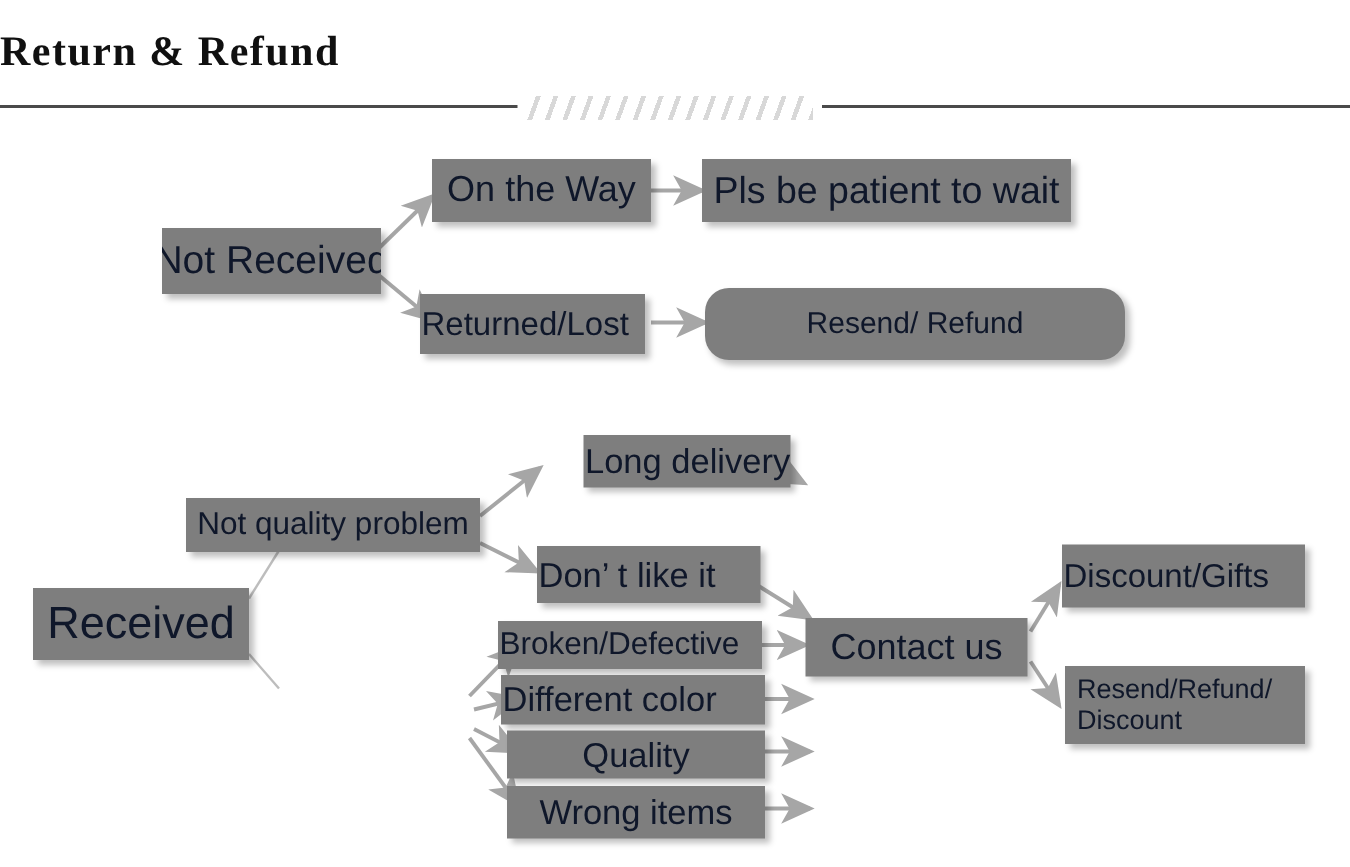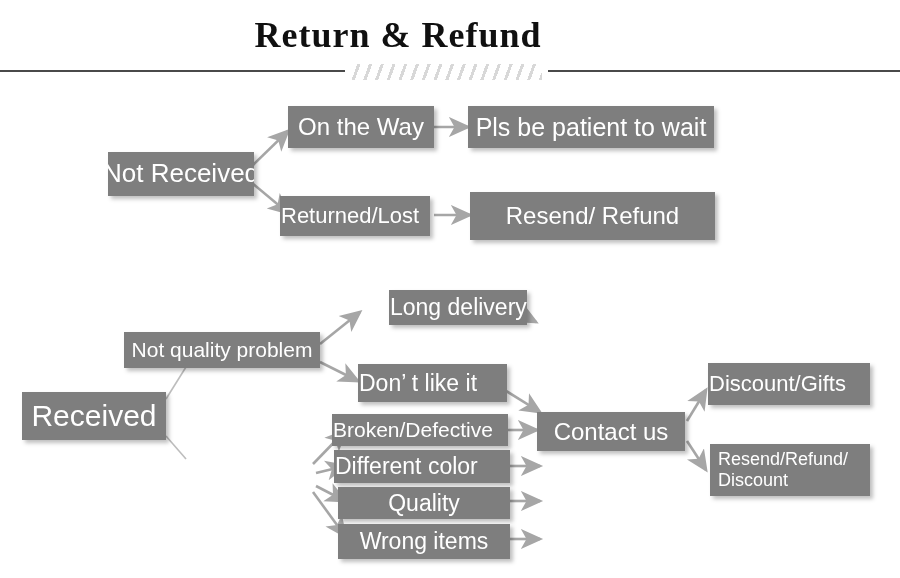--- a/index.html
+++ b/index.html
@@ -8,24 +8,23 @@
     background:#ffffff;
     font-family:"Liberation Sans",sans-serif;
     overflow:hidden;
     position:relative;
   }
   #stage{position:absolute;left:0;top:0;width:900px;height:578px;}
 
   
   .title{
     position:absolute;left:0;top:12px;width:796px;
-    text-align:center;
     font-family:"Liberation Serif",serif;
     font-weight:bold;
-    font-size:36px;
+    font-size:28px;
     letter-spacing:1px;
     color:#101010;
     line-height:46px;
   }
 
   
   .divider{position:absolute;left:0;top:64px;width:900px;height:16px;}
   .divider .bar{
     position:absolute;top:6px;height:2px;background:#4a4a4a;
   }
@@ -37,21 +36,21 @@
       -70deg,
       #d8d8d8 0px, #d8d8d8 3px,
       rgba(255,255,255,0) 3px, rgba(255,255,255,0) 11px
     );
   }
 
   
   .node{
     position:absolute;
     background:#7e7e7e;
-    color:#ffffff;
+    color:#0f172a;
     box-sizing:border-box;
     display:flex;
     align-items:center;
     justify-content:center;
     white-space:pre;
     overflow:hidden;
     box-shadow:3px 3px 4px rgba(0,0,0,0.25);
     font-weight:400;
     line-height:1.05;
   }
@@ -123,21 +122,21 @@
   </svg>
 
   <div class="node" style="left:108px;top:152px;width:146px;height:44px;font-size:26px;">Not Received</div>
 
   <div class="node" style="left:288px;top:106px;width:146px;height:42px;font-size:24px;">On the Way</div>
 
   <div class="node" style="left:468px;top:106px;width:246px;height:42px;font-size:25px;">Pls be patient to wait</div>
 
   <div class="node left-align" style="left:280px;top:196px;width:150px;height:40px;font-size:22px;">Returned/Lost</div>
 
-  <div class="node" style="left:470px;top:192px;width:245px;height:48px;font-size:24px;">Resend/ Refund</div>
+  <div class="node" style="left:470px;top:192px;width:280px;height:48px;font-size:20px;border-radius:16px;">Resend/ Refund</div>
 
   <div class="node" style="left:22px;top:392px;width:144px;height:48px;font-size:30px;">Received</div>
 
   <div class="node" style="left:124px;top:332px;width:196px;height:36px;font-size:21px;">Not quality problem</div>
 
 
   <div class="node left-align" style="left:360px;top:290px;width:138px;height:35px;font-size:23px;margin-left:29px;">Long delivery</div>
 
   <div class="node left-align" style="left:358px;top:364px;width:149px;height:38px;font-size:23px;">Don’ t like it</div>
 

